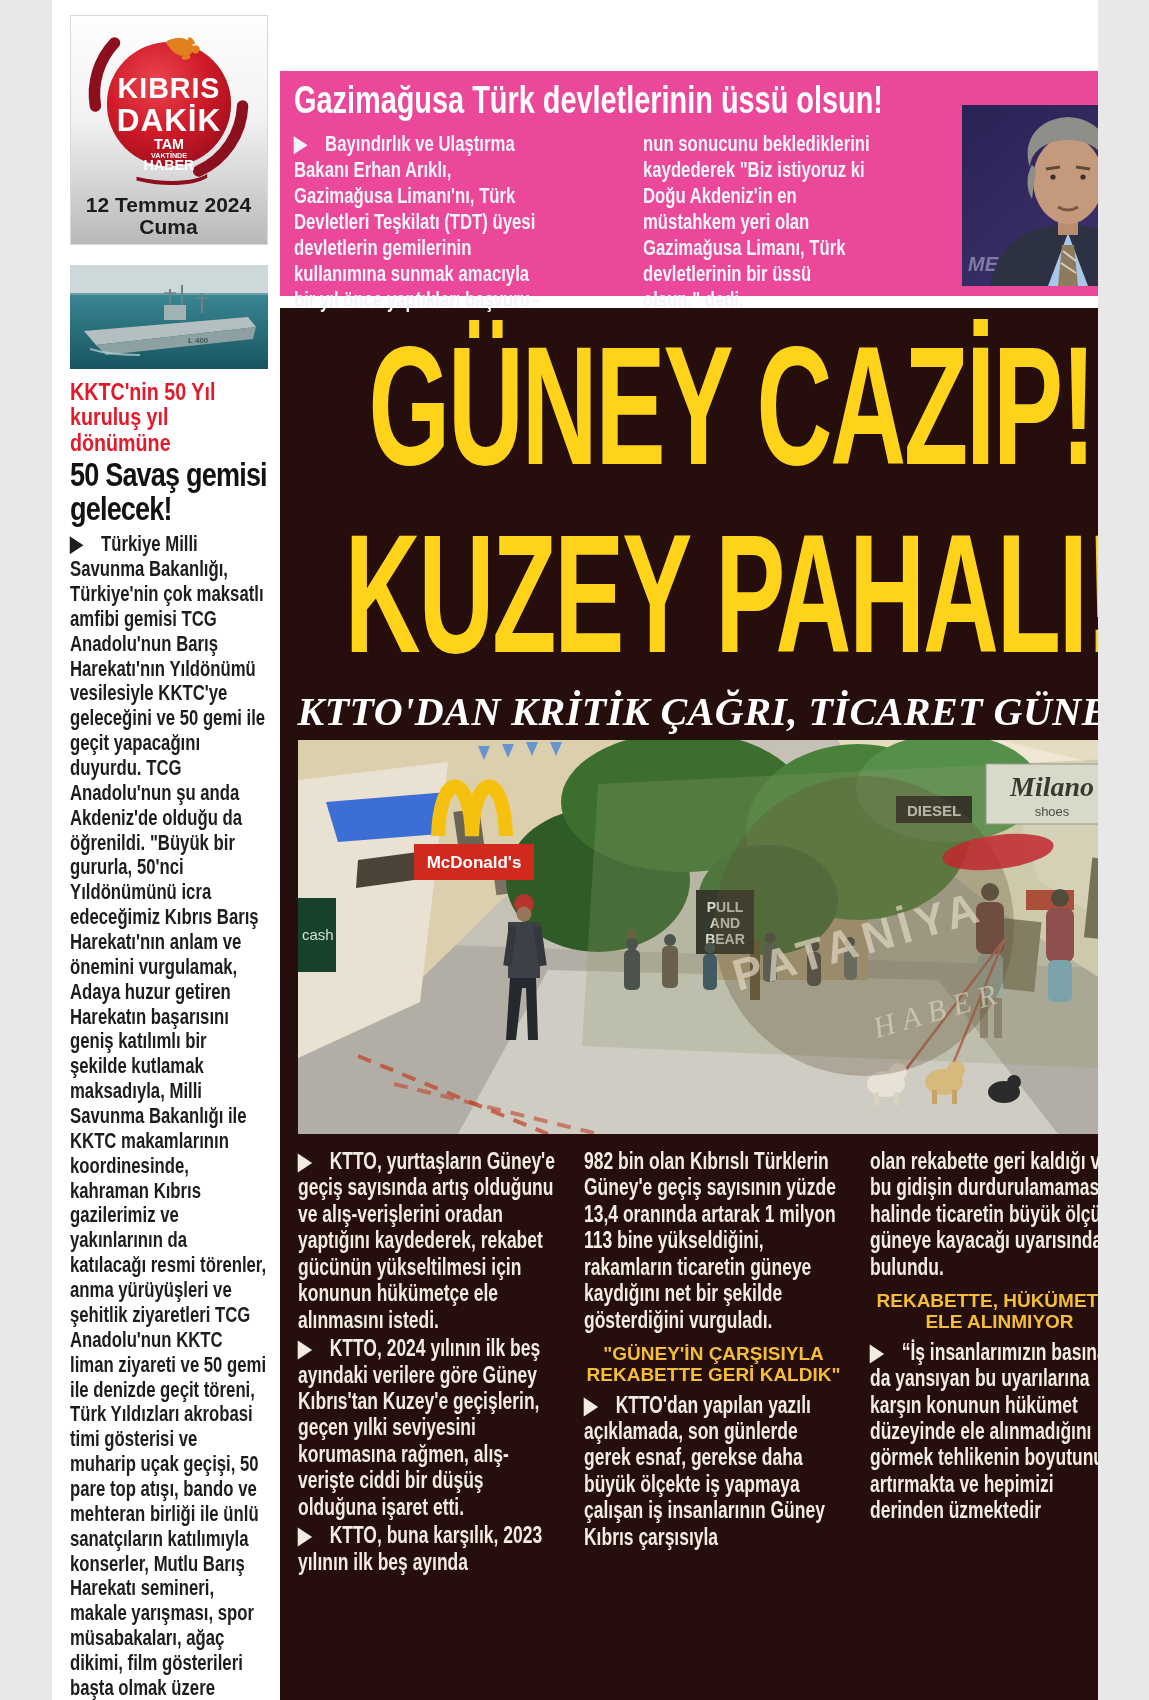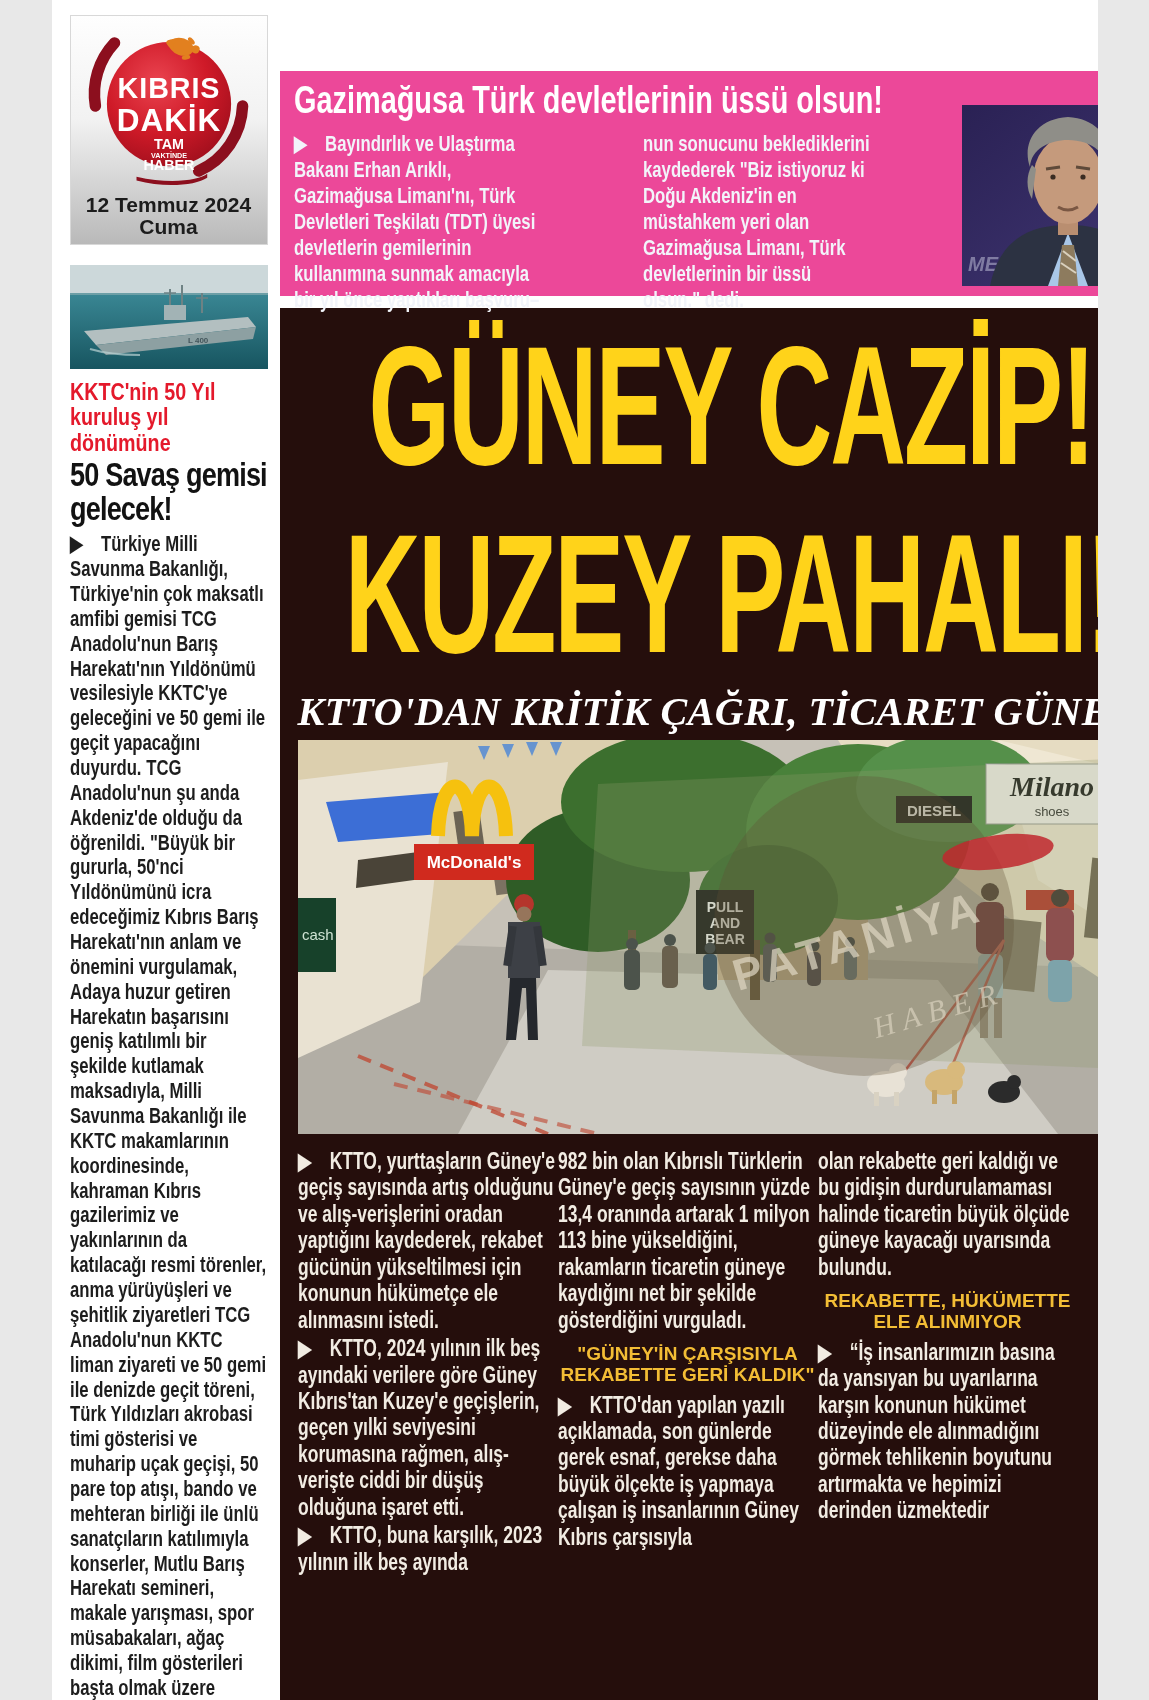--- a/index.html
+++ b/index.html
@@ -31,21 +31,21 @@
               padding:4px 18px 0 18px;overflow:hidden;}
   .hl-wrap{height:188px;display:flex;align-items:center;justify-content:center;overflow:visible;}
   .hl{font-weight:bold;font-size:150px;color:#ffd31a;letter-spacing:-3px;white-space:nowrap;
       transform:scale(.70,1.12);transform-origin:center center;}
   .subhead{height:42px;text-align:center;color:#ffffff;
            font-family:"Liberation Serif",serif;font-weight:bold;font-style:italic;
            font-size:40px;letter-spacing:.5px;white-space:nowrap;}
   .street-photo{display:block;margin:10px auto 0 auto;width:868px;height:394px;}
   .cols{display:flex;margin-top:14px;}
   .col{width:260px;color:#f2ece3;font-weight:bold;font-size:23px;line-height:1.15;}
-  .col + .col{}
+  .col + .col{margin-left:26px;}
   .col p{margin:0 0 2px 0;}
   .gold-sub{color:#f3bd35;font-weight:bold;font-size:19px;line-height:1.12;text-align:center;
             margin:10px 0 6px 0;}
   svg text{font-family:"Liberation Sans",sans-serif;}
   .serif-it{font-family:"Liberation Serif",serif;font-style:italic;}
 </style>
 </head>
 <body>
 
 <div class="page">

